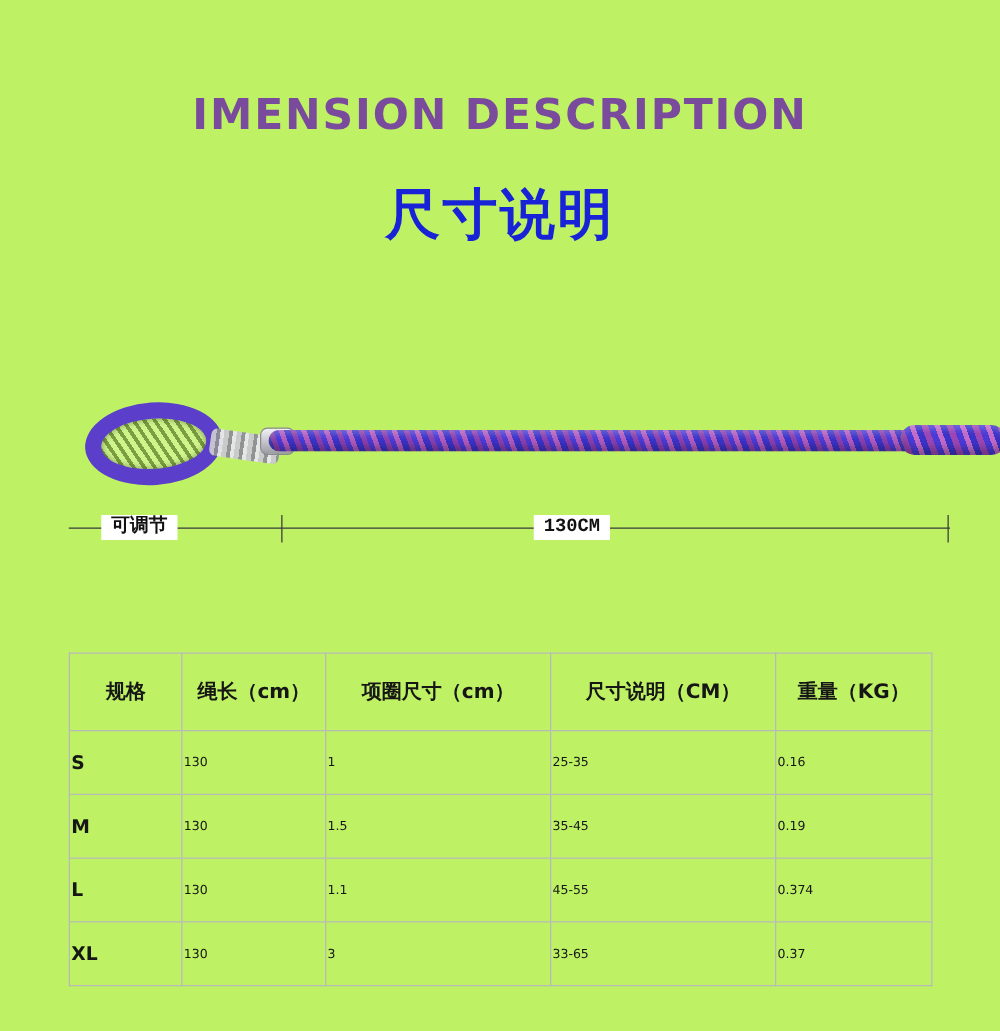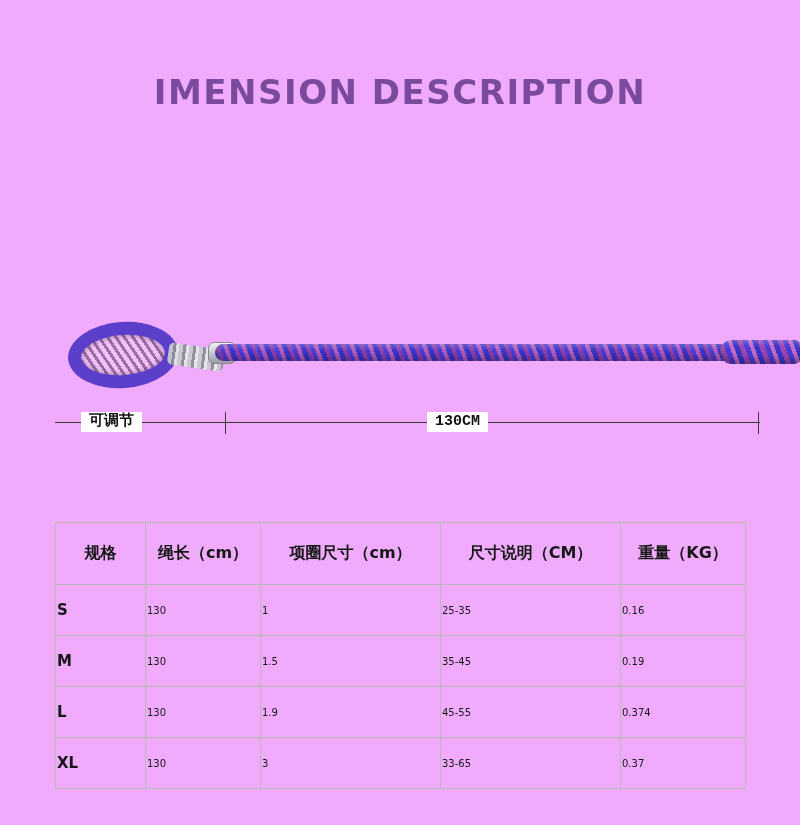--- a/index.html
+++ b/index.html
@@ -12,21 +12,21 @@
     height: 825px;
     position: relative;
     font-family: "Liberation Sans", sans-serif;
     overflow: hidden;
   }
 
   .page {
     position: relative;
     width: 800px;
     height: 825px;
-    background: #f0abfc;
+    background: #bef264;
   }
 
   
   .title-en {
     position: absolute;
     top: 72px;
     left: 0;
     width: 800px;
     text-align: center;
     font-size: 34px;
@@ -202,20 +202,21 @@
   .col-3 { width: 180px; }
   .col-4 { width: 180px; }
   .col-5 { width: 125px; }
 </style>
 </head>
 <body>
 
 <div class="page">
 
   <div class="title-en">IMENSION DESCRIPTION</div>
+  <div class="title-cn">尺寸说明</div>
 
   <div class="product">
     <div class="collar-ring"></div>
     <div class="chain"></div>
     <div class="clip"></div>
     <div class="leash-rope"></div>
     <div class="leash-rope-end"></div>
   </div>
 
   <div class="dim-area">
@@ -254,21 +255,21 @@
       <tr>
         <td class="size-cell">M</td>
         <td>130</td>
         <td>1.5</td>
         <td>35-45</td>
         <td>0.19</td>
       </tr>
       <tr>
         <td class="size-cell">L</td>
         <td>130</td>
-        <td>1.9</td>
+        <td>1.1</td>
         <td>45-55</td>
         <td>0.374</td>
       </tr>
       <tr>
         <td class="size-cell">XL</td>
         <td>130</td>
         <td>3</td>
         <td>33-65</td>
         <td>0.37</td>
       </tr>

